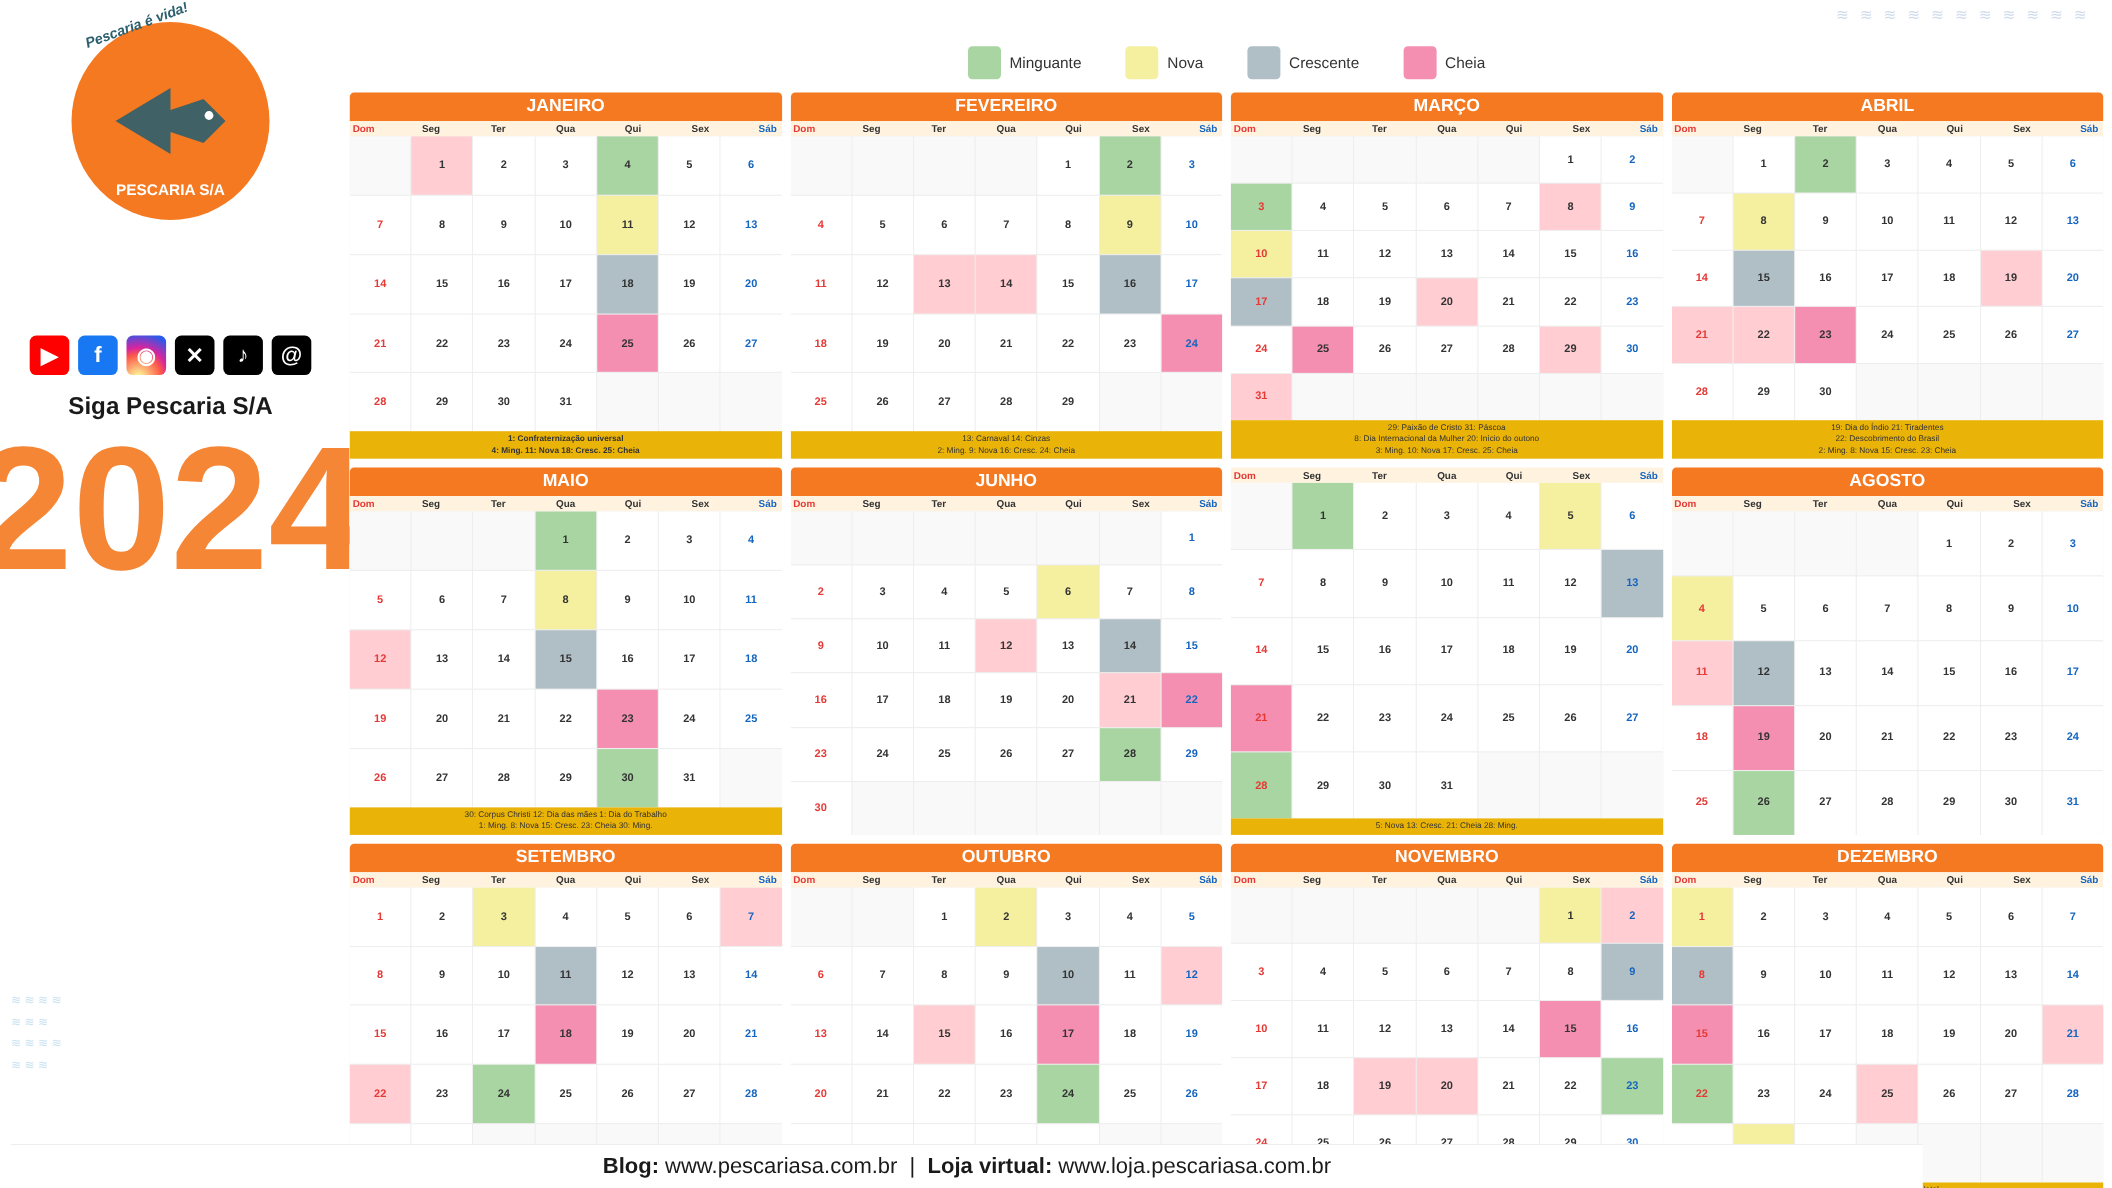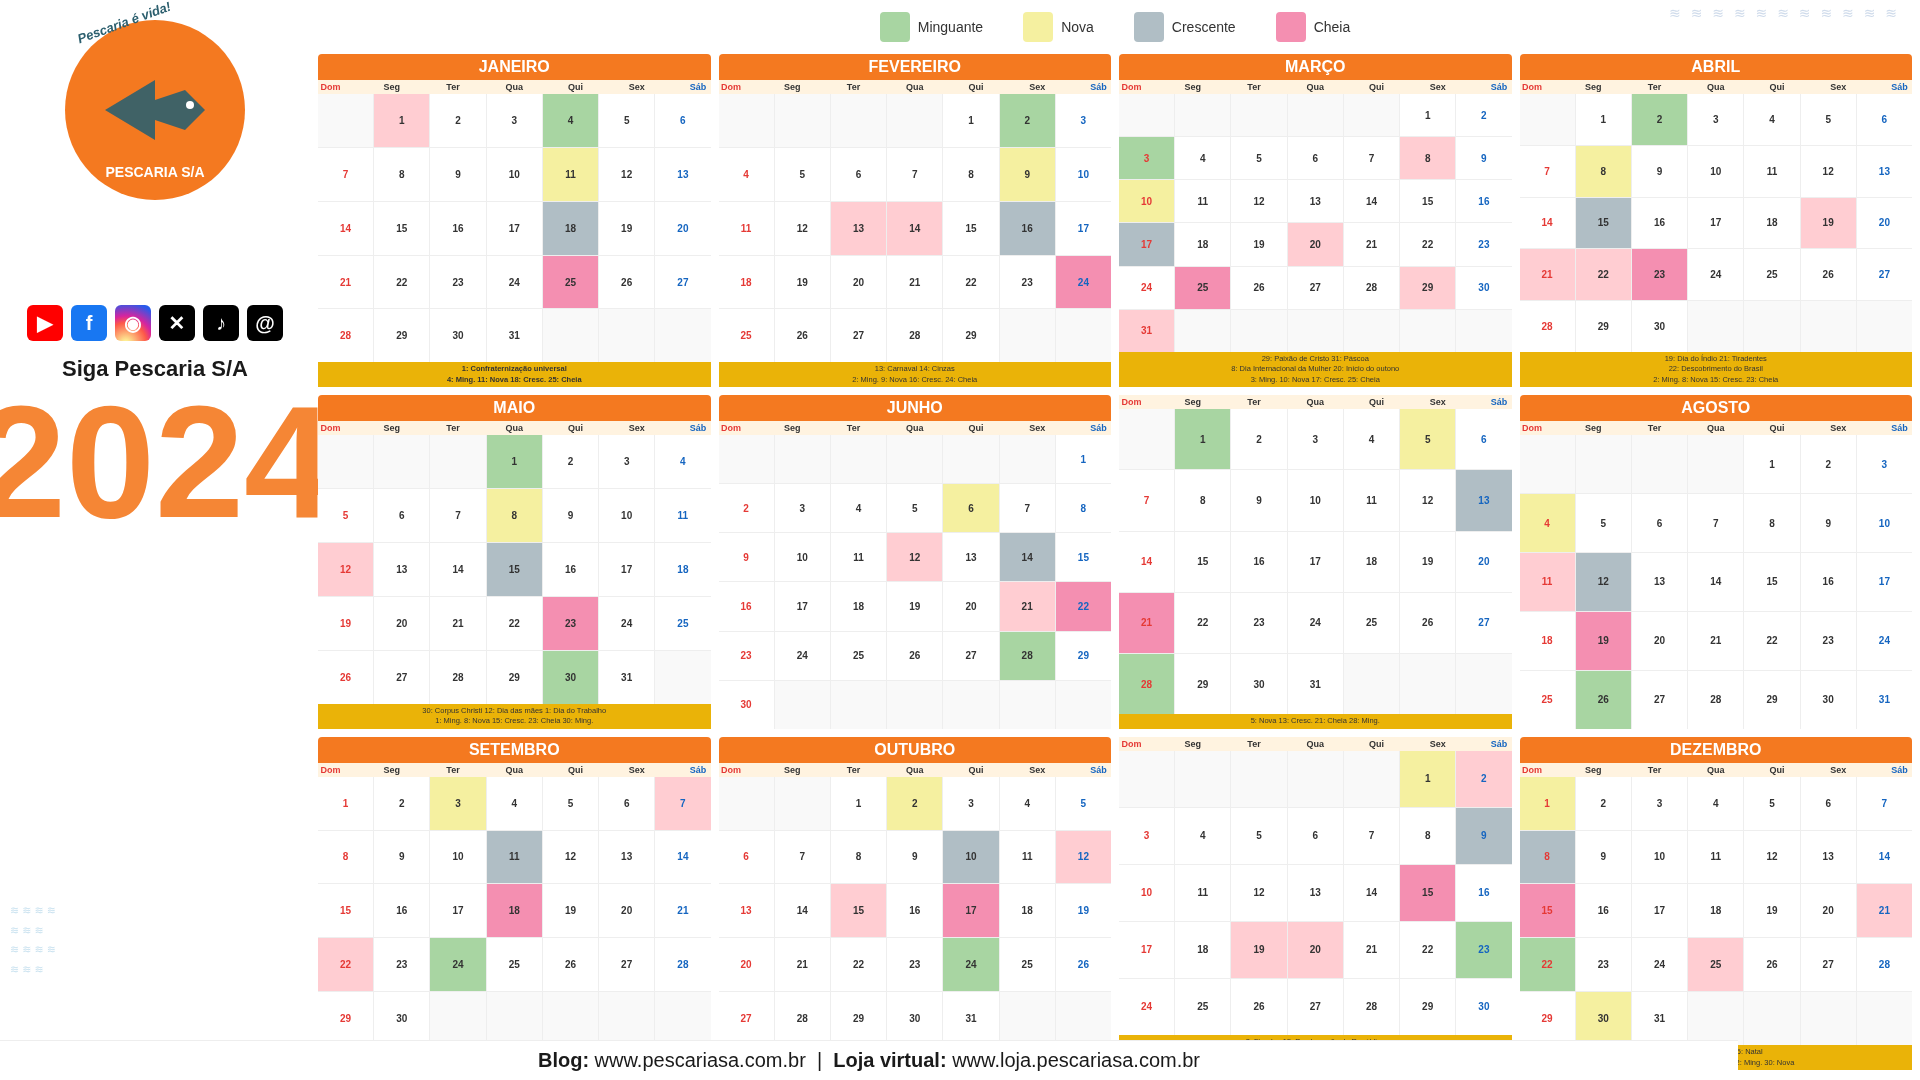--- a/index.html
+++ b/index.html
@@ -114,20 +114,21 @@
       padding: 12px 0;
       align-items: center;
     }
 
     .moon-item {
       display: flex;
       align-items: center;
       gap: 8px;
       font-size: 14px;
       color: #333;
+      margin-top: 30px;
     }
 
     .moon-dot {
       width: 30px;
       height: 30px;
       border-radius: 4px;
     }
 
     .moon-minguante { background: #a8d5a2; }
     .moon-nova { background: #f5f0a0; }
@@ -219,21 +220,21 @@
       text-align: center;
       line-height: 1.4;
       padding: 2px 4px;
       background: #eab308;
     }
 
     
     .footer {
       position: absolute;
       bottom: 0;
-      left: 0;
+      left: 10px;
       width: 1738px;
       background: white;
       text-align: center;
       font-size: 20px;
       padding: 8px 0;
       color: #1a1a1a;
       border-top: 1px solid #eee;
     }
 
     .footer strong {
@@ -848,20 +849,21 @@
             <div class="cal-cell">30</div>
             <div class="cal-cell">31</div>
             <div class="cal-cell empty"></div>
             <div class="cal-cell empty"></div>
           </div>
           <div class="month-notes" style="white-space: pre-line;">12: Nsa. Sra. Aparecida 15: Dia dos Professores
 2: Nova 10: Cresc. 17: Cheia 24: Ming.</div>
         </div>
       </div>
       <div class="month-block">
+        <div class="month-title">NOVEMBRO</div>
         <div class="month-calendar">
           <div class="cal-header">
             <div class="cal-header-cell dom">Dom</div>
             <div class="cal-header-cell">Seg</div>
             <div class="cal-header-cell">Ter</div>
             <div class="cal-header-cell">Qua</div>
             <div class="cal-header-cell">Qui</div>
             <div class="cal-header-cell">Sex</div>
             <div class="cal-header-cell sab">Sáb</div>
           </div>

